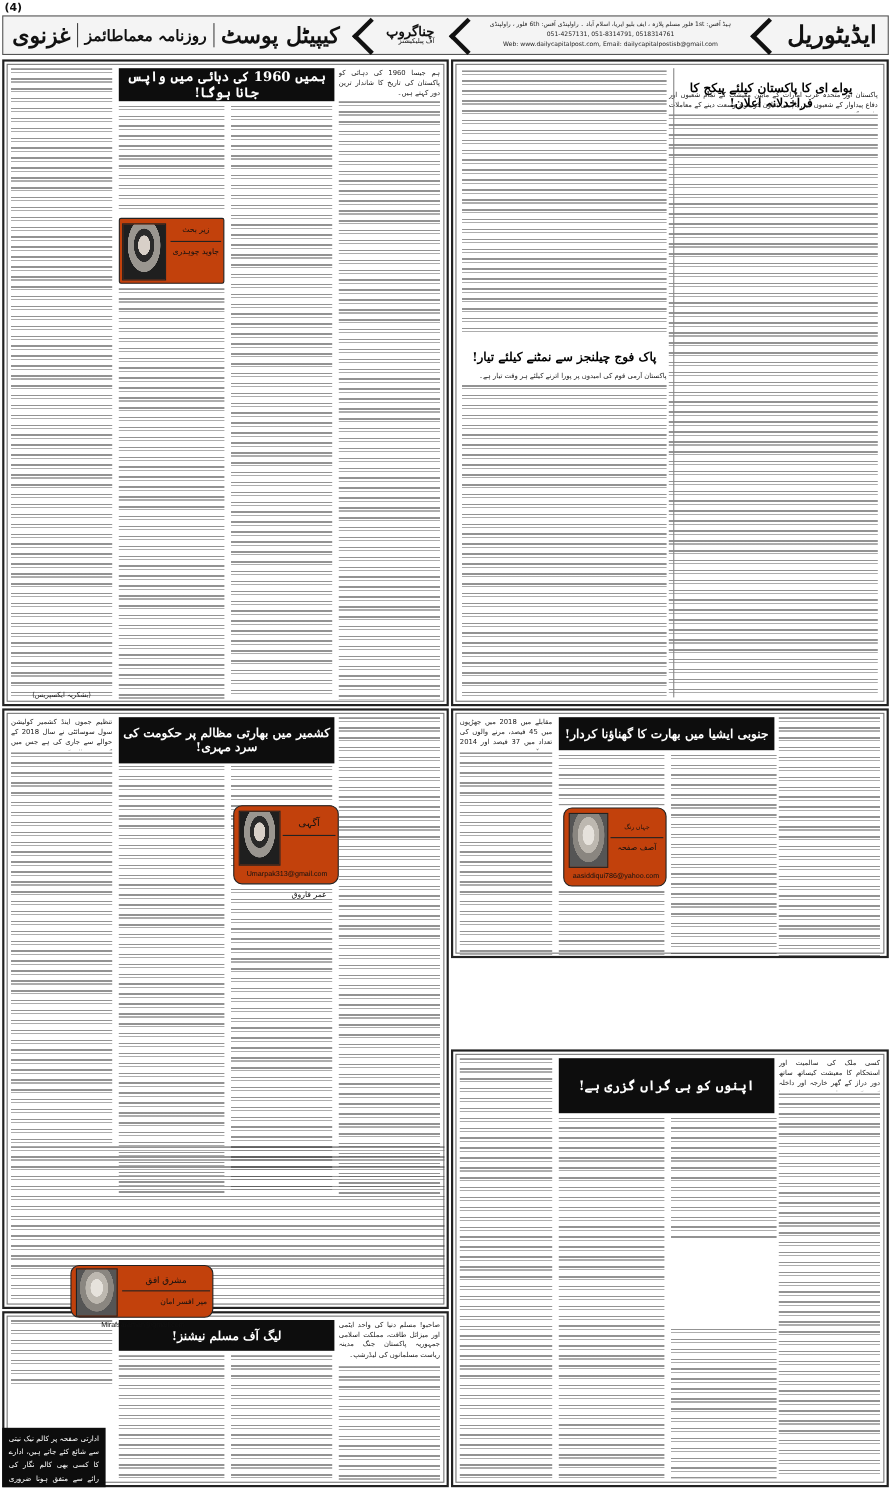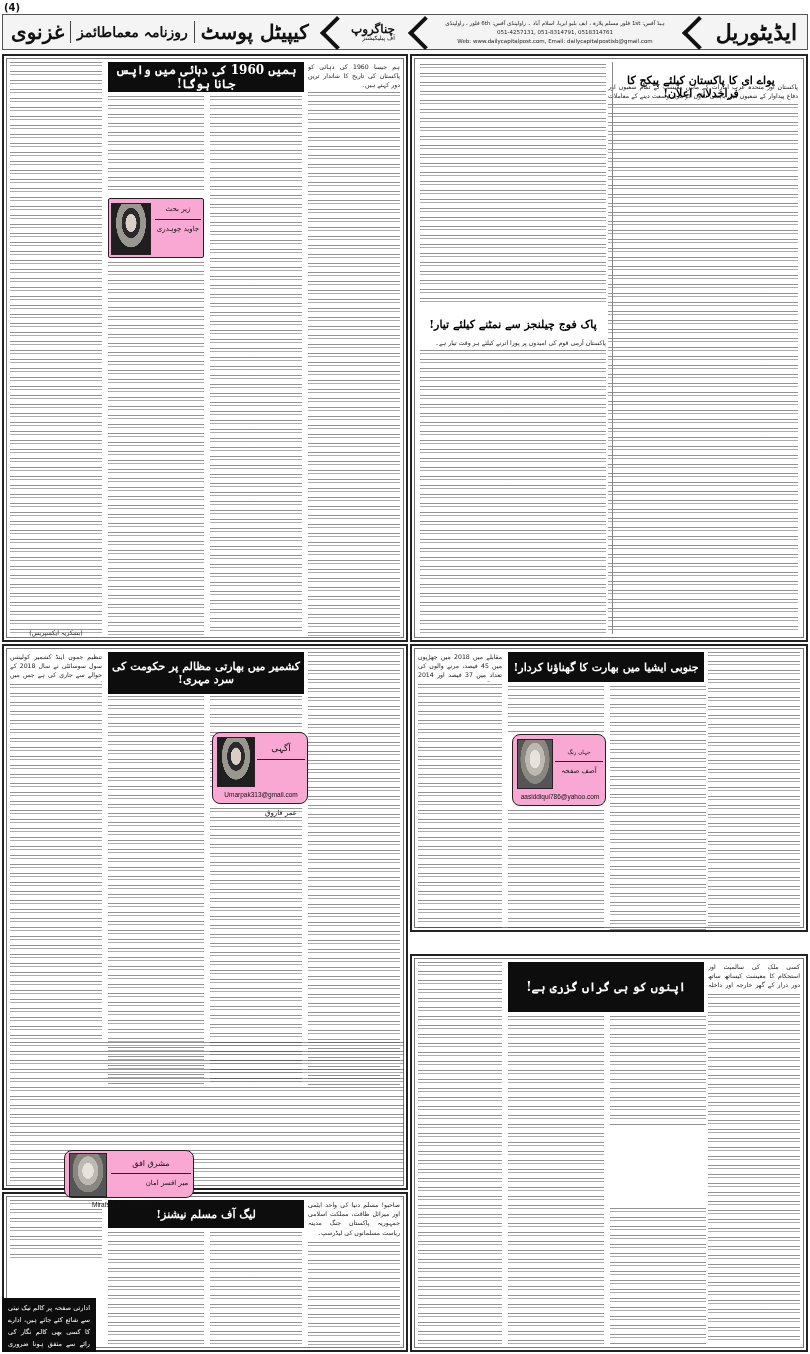--- a/index.html
+++ b/index.html
@@ -28,21 +28,21 @@
 
   
   .col { position: absolute; direction: rtl; font-size: 6.2px; line-height: 9.2px; color: #1a1a1a; overflow: hidden; text-align: justify; }
   .lines { position: absolute; background-image: repeating-linear-gradient(to bottom, #3a3a3a 0px, #3a3a3a 1.4px, transparent 1.4px, transparent 3px, #6a6a6a 3px, #6a6a6a 4px, transparent 4px, transparent 9px); opacity: 0.55; }
 
   
   .hl-dark { position: absolute; background: #0d0d0d; color: #fff; font-family: "DejaVu Serif", serif; font-weight: bold; display: flex; align-items: center; justify-content: center; direction: rtl; text-align: center; }
   .hl-plain { position: absolute; color: #000; font-family: "DejaVu Serif", serif; font-weight: bold; direction: rtl; text-align: center; }
 
   
-  .author { position: absolute; border: 1px solid #222; border-radius: 8px; background: #f9a8d4; }
+  .author { position: absolute; border: 1px solid #222; border-radius: 8px; background: #c2410c; }
   .author .photo { position: absolute; background: radial-gradient(ellipse at 50% 38%, #d8d0c8 0 20%, #2a2a2a 21% 34%, #9a9690 35% 55%, #1f1f1f 56% 100%); border: 1px solid #222; }
   .author .photo.light { background: radial-gradient(ellipse at 50% 40%, #e6e2dc 0 22%, #bdb8b0 23% 40%, #8a8680 41% 60%, #555 61% 100%); }
   .author .label { position: absolute; direction: rtl; text-align: center; font-size: 7px; font-family: "DejaVu Serif", serif; }
   .author .rule { position: absolute; height: 1px; background: #222; }
   .author .email { position: absolute; font-size: 6.5px; text-align: center; font-family: "Liberation Sans", sans-serif; color: #111; }
 
   .footer-note { position: absolute; background: #0d0d0d; color: #fff; direction: rtl; font-size: 8px; line-height: 16px; padding: 4px 6px; text-align: justify; font-family: "DejaVu Serif", serif; }
   .vrule { position: absolute; width: 1px; background: #888; }
 </style>
 </head>
@@ -97,21 +97,21 @@
   <div class="author" style="left:104px; top:142px; width:96px; height:60px; border-radius:2px;">
     <div class="photo" style="left:2px; top:4px; width:40px; height:52px;"></div>
     <div class="label" style="left:46px; top:6px; width:46px;">زیر بحث</div>
     <div class="rule" style="left:46px; top:20px; width:46px;"></div>
     <div class="label" style="left:46px; top:26px; width:46px;">جاوید چوہدری</div>
   </div>
   <div class="lines" style="left:104px; top:206px; width:96px; height:374px;"></div>
   <div class="col" style="left:6px; top:572px; width:92px; height:10px; text-align:center;">(بشکریہ ایکسپریس)</div>
 </div>
 
-<div class="box" style="left:410px; top:644px; width:398px; height:288px;">
+<div class="box" style="left:410px; top:644px; width:398px; height:227px;">
   <div class="inner"></div>
   <div class="hl-dark" style="left:96px; top:6px; width:196px; height:30px; font-size:11px;">جنوبی ایشیا میں بھارت کا گھناؤنا کردار!</div>
   <div class="col" style="left:6px; top:6px; width:84px; height:30px;">مقابلے میں 2018 میں جھڑپوں میں 45 فیصد، مرنے والوں کی تعداد میں 37 فیصد اور 2014 میں آپریشن ضرب عضب شروع ہونے کے بعد۔</div>
   <div class="lines" style="left:6px; top:38px; width:84px; height:262px;"></div>
   <div class="lines" style="left:96px; top:40px; width:96px; height:46px;"></div>
   <div class="author" style="left:100px; top:88px; width:94px; height:72px;">
     <div class="photo light" style="left:4px; top:4px; width:36px; height:50px;"></div>
     <div class="label" style="left:42px; top:14px; width:48px; font-size:5.5px;">جہاں رنگ</div>
     <div class="rule" style="left:42px; top:26px; width:48px;"></div>
     <div class="label" style="left:42px; top:32px; width:48px;">آصف صفحہ</div>

